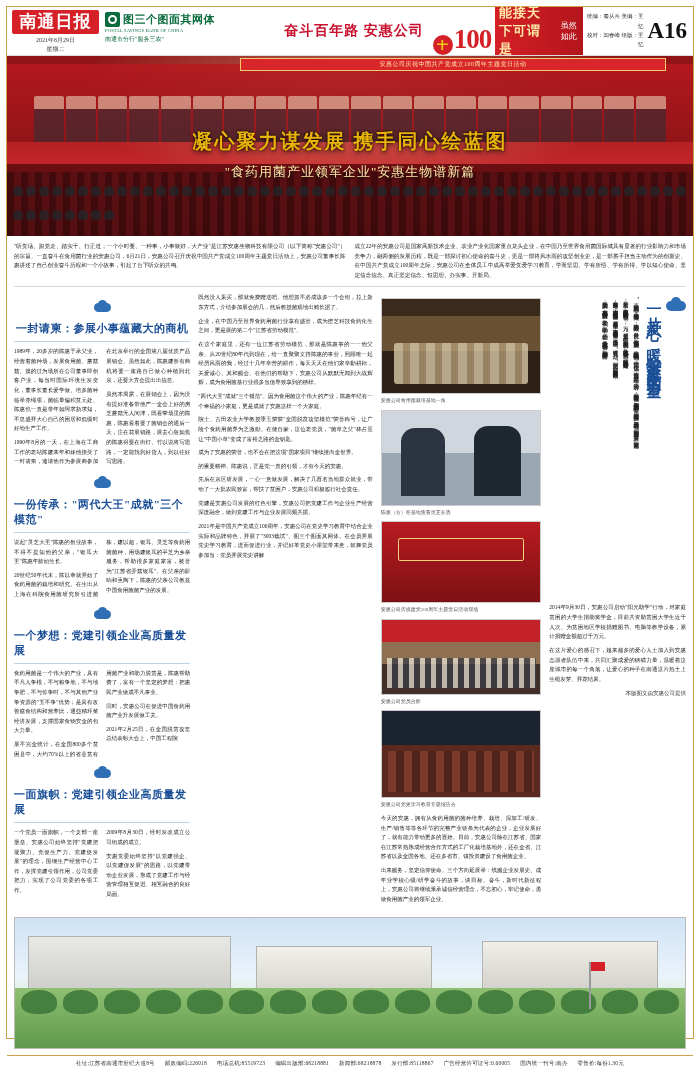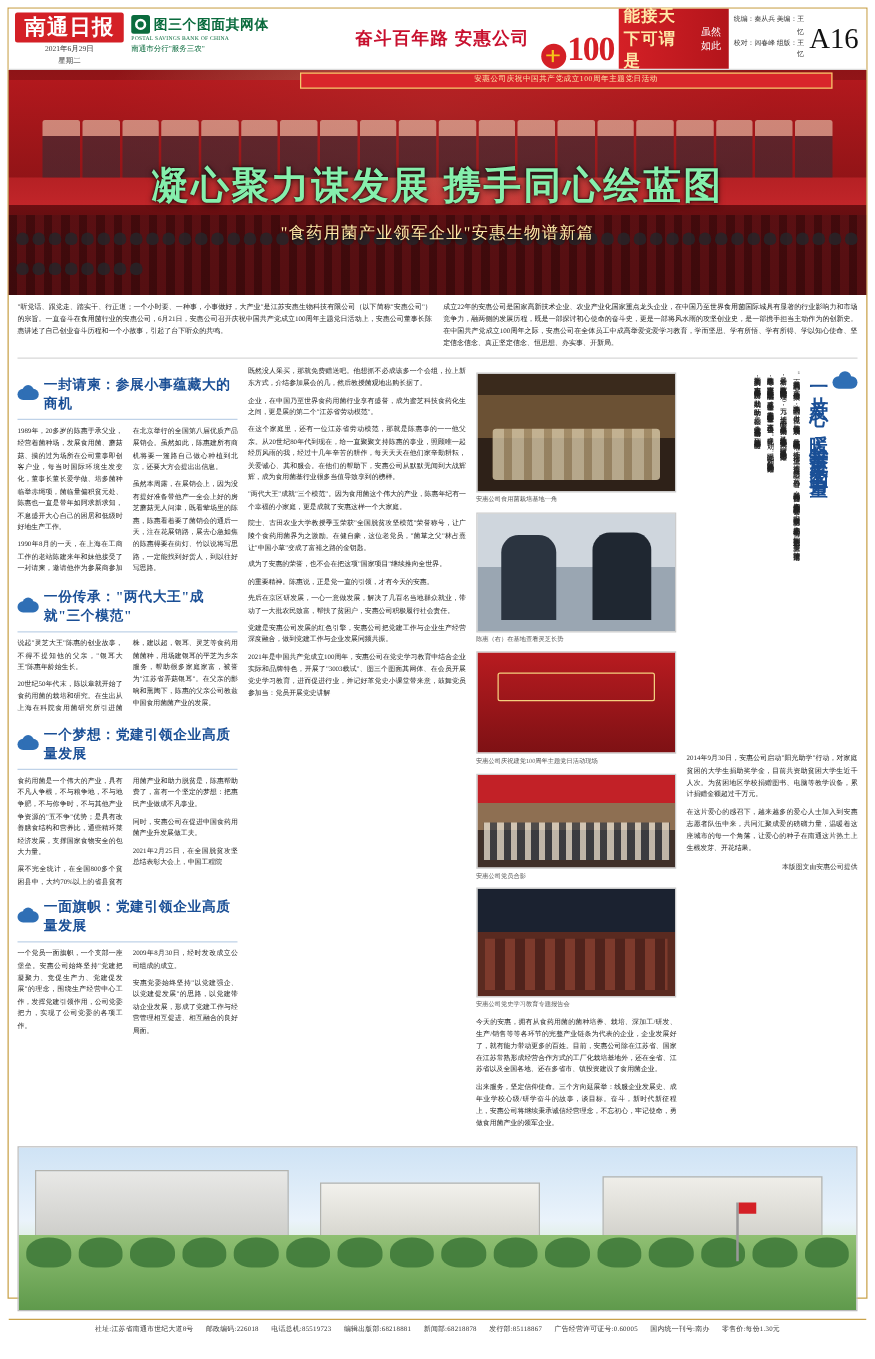--- a/index.html
+++ b/index.html
@@ -36,58 +36,58 @@
   .mh-100{flex:0 0 66px;display:flex;align-items:flex-end;justify-content:center;position:relative;}
   .cpc-badge{width:20px;height:20px;border-radius:50%;background:#d42026;position:relative;margin-right:1px;}
   .cpc-badge:after{content:"";position:absolute;left:4px;top:5px;width:11px;height:10px;background:#f5c518;
     clip-path:polygon(0% 35%,42% 35%,42% 0%,58% 0%,58% 35%,100% 35%,100% 50%,58% 50%,58% 100%,42% 100%,42% 50%,0% 50%);}
   .num100{font-size:27px;font-weight:bold;color:#d42026;font-family:"Liberation Serif",serif;letter-spacing:-1px;}
   .mh-red{flex:1;background:linear-gradient(90deg,#d42026,#b3151b);display:flex;align-items:center;padding:0 4px;}
   .mh-red-t{color:#ffe9a8;font-size:13px;font-weight:bold;letter-spacing:1px;}
   .mh-red-s{color:#fff;font-size:8px;margin-left:6px;}
   .mh-right{flex:0 0 104px;display:flex;align-items:center;justify-content:flex-end;padding-right:6px;}
   .mh-credits{font-size:5.5px;color:#333;line-height:1.7;text-align:right;margin-right:4px;}
-  .mh-pageno{font-size:23px;font-weight:normal;color:#111;font-family:"Liberation Serif",serif;}
+  .mh-pageno{font-size:23px;font-weight:bold;color:#111;font-family:"Liberation Serif",serif;}
 
   
   .hero{position:relative;height:180px;overflow:hidden;background:#7b1113;}
   .hero-photo{position:absolute;inset:0;
     background:
       radial-gradient(ellipse at 50% 18%, rgba(255,230,180,.35) 0%, rgba(160,20,24,0) 55%),
       linear-gradient(180deg,#8e1417 0%,#a51a1d 30%,#c3262a 62%,#7d1114 100%);
   }
   .hero-stage{position:absolute;left:0;right:0;top:8px;height:78px;
     background:linear-gradient(180deg,#b8191e,#8c1215);opacity:.85;}
   .hero-people{position:absolute;left:4%;right:4%;top:40px;height:46px;display:flex;gap:2px;}
   .hero-people i{flex:1;background:linear-gradient(180deg,#f0e0c4 0 28%,#2a2f38 28% 100%);opacity:.55;border-radius:2px 2px 0 0;}
   .hero-banner{position:absolute;left:34%;right:4%;top:2px;height:11px;background:#d9262b;border:1px solid #f3c96b;}
   .hero-banner span{display:block;text-align:center;color:#ffe9a8;font-size:6px;line-height:11px;letter-spacing:.5px;}
   .hero-floor{position:absolute;left:0;right:0;bottom:0;height:72px;background:linear-gradient(180deg,#6d0f12,#45080a);}
   .hero-seats{position:absolute;left:0;right:0;bottom:0;height:64px;
     background:repeating-linear-gradient(90deg,#3b0a0c 0 7px,#571013 7px 14px);opacity:.85;}
   .hero-heads{position:absolute;left:0;right:0;bottom:6px;height:44px;display:flex;flex-wrap:wrap;gap:3px;padding:0 6px;}
   .hero-heads i{width:10px;height:10px;border-radius:50% 50% 40% 40%;background:#24262b;opacity:.8;}
   .hero-title{position:absolute;left:0;right:0;top:72px;text-align:center;}
-  .hero-title h1{margin:0;font-size:30px;font-weight:bold;color:#86efac;letter-spacing:2px;
+  .hero-title h1{margin:0;font-size:20px;font-weight:bold;color:#eab308;letter-spacing:2px;
     text-shadow:0 2px 5px rgba(0,0,0,.65), 0 0 2px #000;}
   .hero-sub{margin-top:8px;font-size:13px;color:#ffe9a8;letter-spacing:1px;text-shadow:0 1px 3px rgba(0,0,0,.7);}
 
   
   .body-wrap{padding:6px 7px 0 7px;box-sizing:border-box;}
   .lede{display:flex;gap:9px;border-bottom:1px solid #d8d8d8;padding-bottom:6px;}
   .lede p{margin:0;flex:1;font-size:5.6px;line-height:1.72;text-align:justify;color:#222;}
 
   .cols{display:flex;gap:8px;margin-top:6px;}
   .col{box-sizing:border-box;}
   .col-a{width:178px;}
   .col-b{width:176px;}
   .col-c{width:162px;}
   .col-d{width:138px;}
 
-  .sec-head{display:flex;align-items:center;gap:4px;margin:7px 0 5px;}
+  .sec-head{display:flex;align-items:center;gap:4px;margin:7px 0 5px;flex-direction:column;}
   .sec-cloud{width:17px;height:14px;flex:0 0 17px;position:relative;}
   .sec-cloud:before{content:"";position:absolute;left:0;top:3px;width:17px;height:9px;background:#2f6fb5;border-radius:5px;}
   .sec-cloud:after{content:"";position:absolute;left:4px;top:0;width:9px;height:9px;background:#2f6fb5;border-radius:50%;}
   .sec-title{font-size:11px;font-weight:bold;color:#1a4f96;letter-spacing:.5px;}
   .sec-rule{height:1px;background:#bfd2e8;margin-bottom:5px;}
 
   .txt{font-size:5.5px;line-height:1.75;text-align:justify;color:#222;margin:0 0 4px;}
   .two{column-count:2;column-gap:8px;}
 
   

